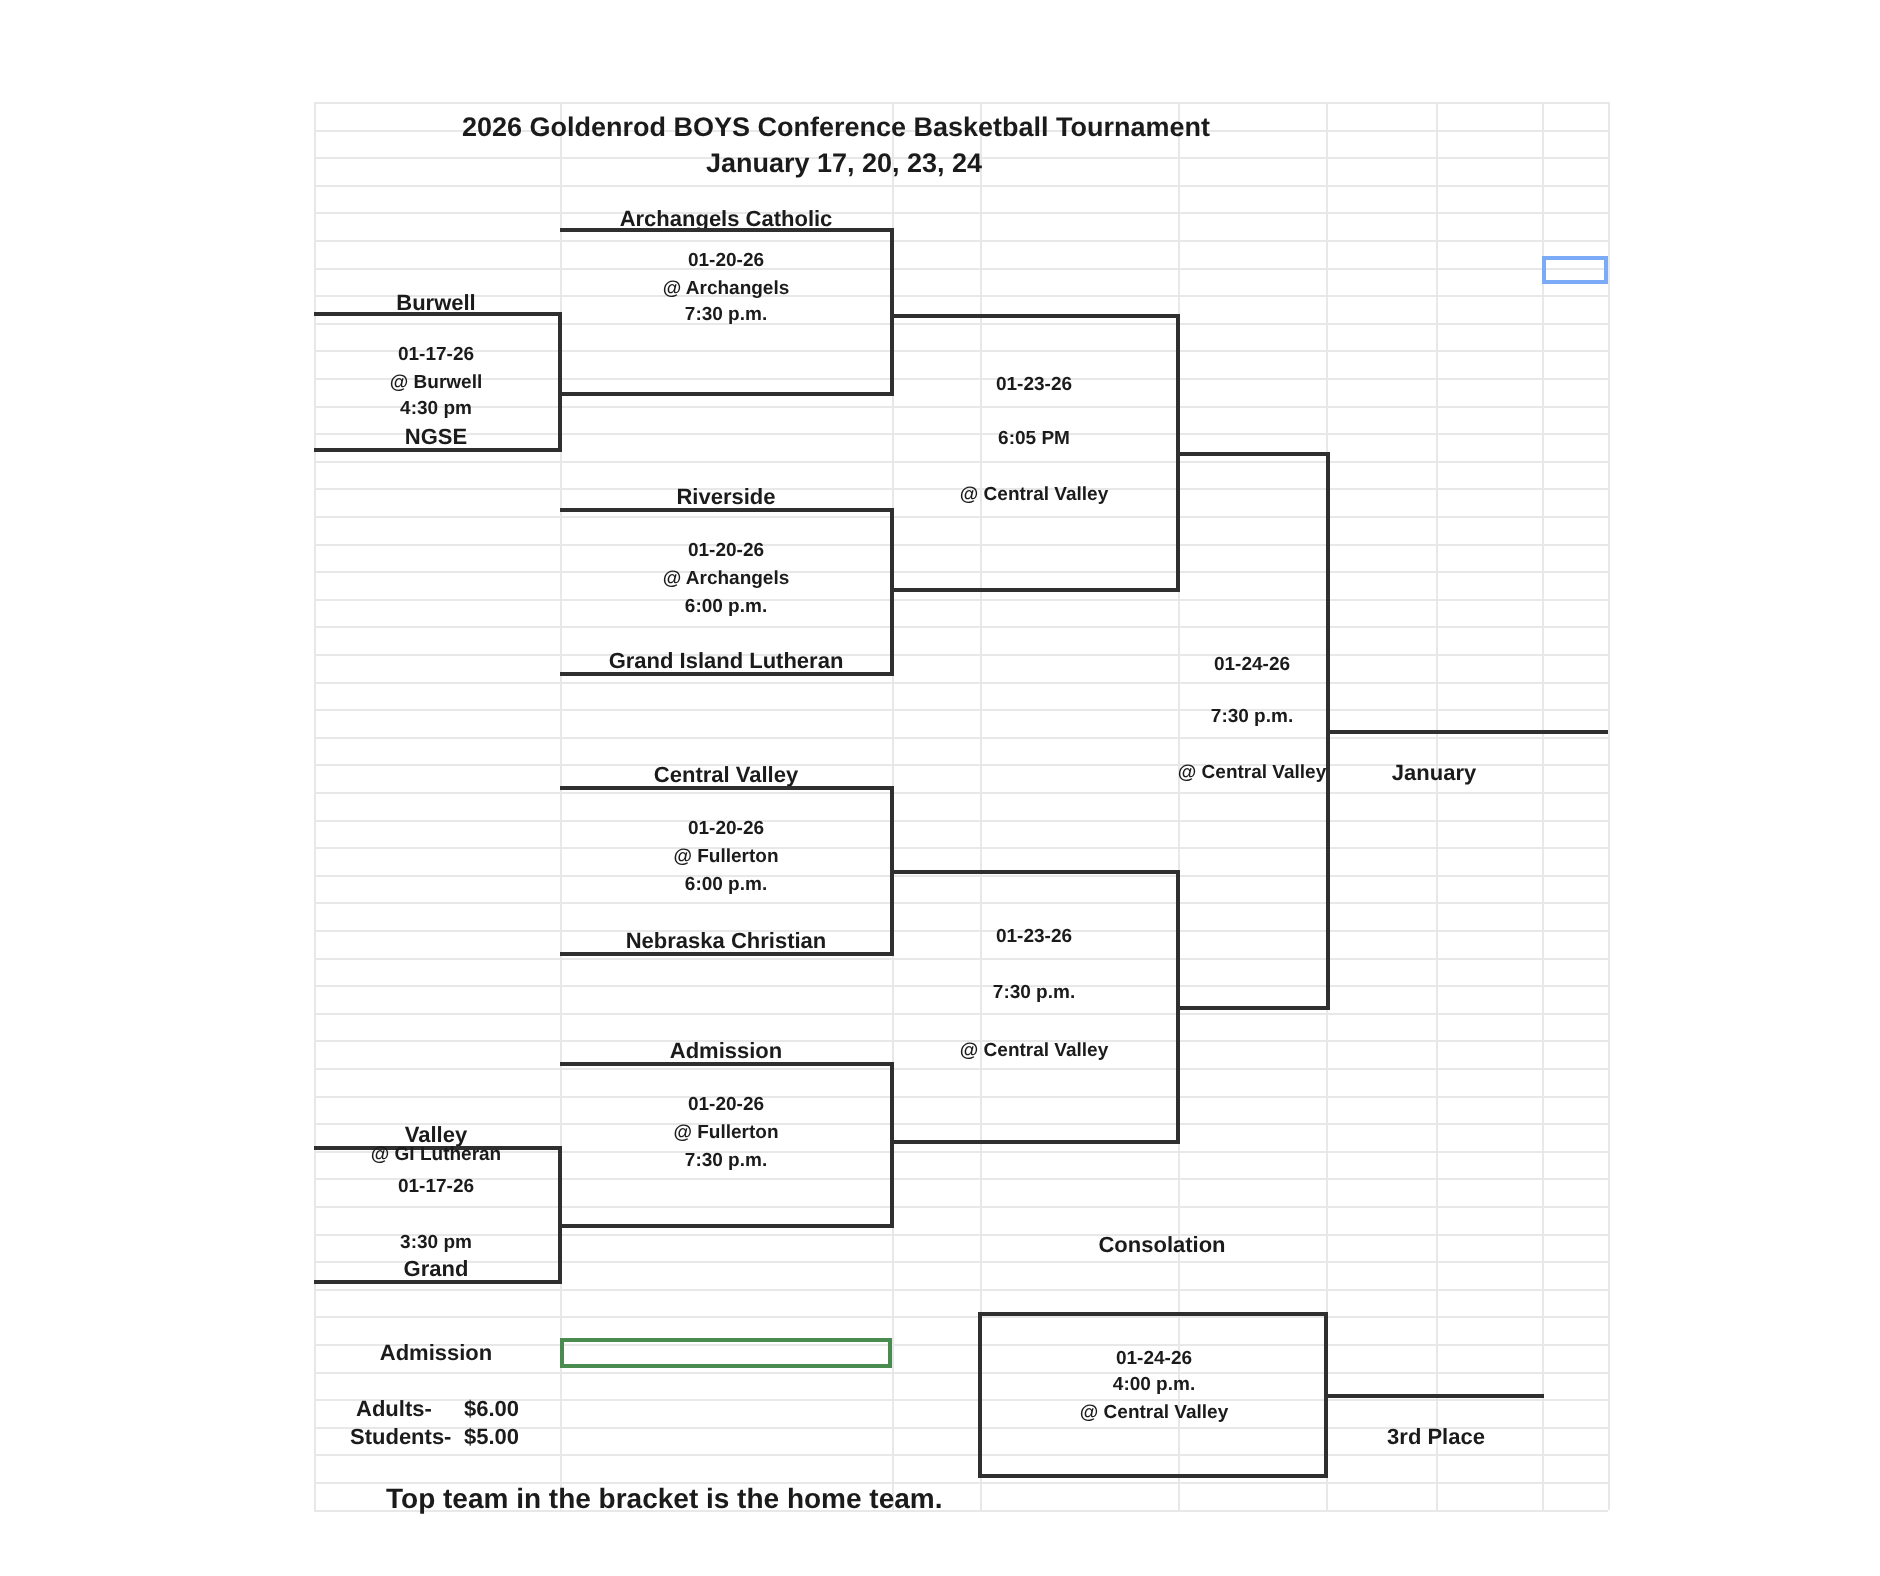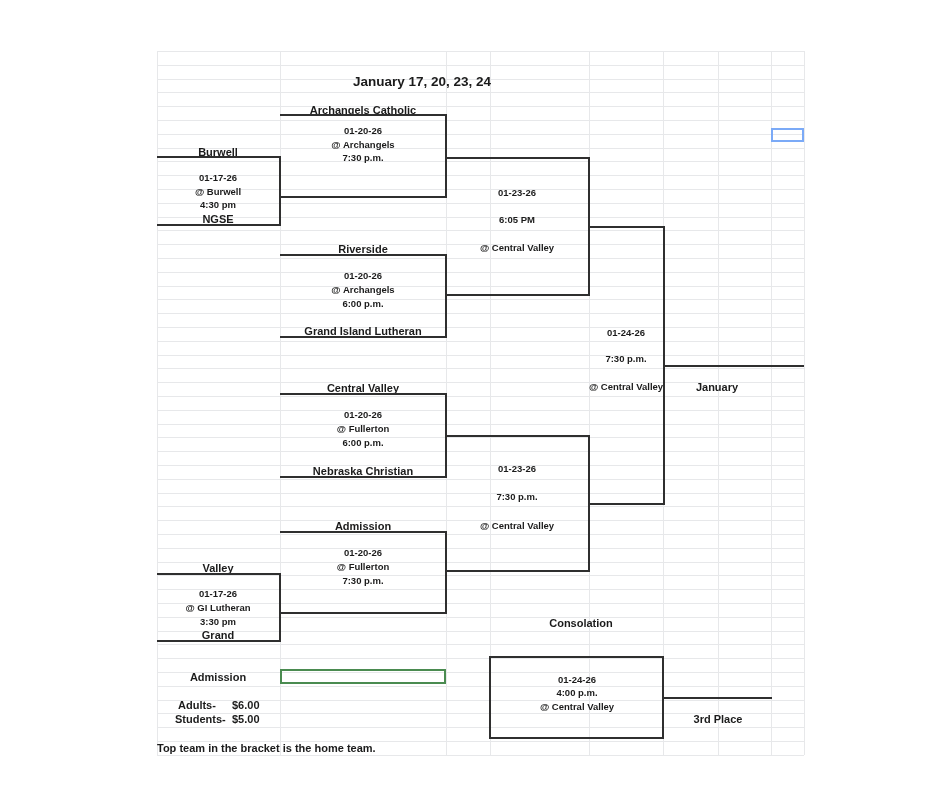--- a/index.html
+++ b/index.html
@@ -16,21 +16,21 @@
   .gcol{position:absolute;top:51px;height:704px;width:1px;background:#e7e8ea;}
   
   .hl{position:absolute;height:2px;background:#2f2f2f;}
   .vl{position:absolute;width:2px;background:#2f2f2f;}
   
   .t{position:absolute;font-weight:700;line-height:1.12;white-space:nowrap;}
   .tc{transform:translateX(-50%);}
   .fs-title{font-size:13.5px;}
   .fs-team{font-size:11px;}
   .fs-detail{font-size:9.5px;}
-  .fs-note{font-size:11px;}
+  .fs-note{font-size:14px;margin-left:36px;}
   
   .sel{position:absolute;background:transparent;box-sizing:border-box;}
   .sel-green{border:2px solid #4a8b50;}
   .sel-blue{border:2px solid #7baaf7;}
 </style>
 </head>
 <body>
 
 <div class="page">
 
@@ -38,20 +38,21 @@
   <div class="gcol" style="left:157px"></div>
   <div class="gcol" style="left:280px"></div>
   <div class="gcol" style="left:446px"></div>
   <div class="gcol" style="left:490px"></div>
   <div class="gcol" style="left:589px"></div>
   <div class="gcol" style="left:663px"></div>
   <div class="gcol" style="left:718px"></div>
   <div class="gcol" style="left:771px"></div>
   <div class="gcol" style="left:804px"></div>
 
+  <div class="t tc fs-title" style="left:418px;top:56px">2026 Goldenrod BOYS Conference Basketball Tournament</div>
   <div class="t tc fs-title" style="left:422px;top:74px">January 17, 20, 23, 24</div>
 
   <div class="t tc fs-team" style="left:218px;top:146px">Burwell</div>
   <div class="hl" style="left:157px;top:156px;width:123px"></div>
   <div class="t tc fs-detail" style="left:218px;top:173px">01-17-26</div>
   <div class="t tc fs-detail" style="left:218px;top:187px">@ Burwell</div>
   <div class="t tc fs-detail" style="left:218px;top:200px">4:30 pm</div>
   <div class="t tc fs-team" style="left:218px;top:213px">NGSE</div>
   <div class="hl" style="left:157px;top:224px;width:123px"></div>
   <div class="vl" style="left:279px;top:156px;height:70px"></div>
@@ -102,21 +103,21 @@
   <div class="hl" style="left:280px;top:531px;width:166px"></div>
   <div class="t tc fs-detail" style="left:363px;top:548px">01-20-26</div>
   <div class="t tc fs-detail" style="left:363px;top:562px">@ Fullerton</div>
   <div class="t tc fs-detail" style="left:363px;top:576px">7:30 p.m.</div>
   <div class="vl" style="left:445px;top:531px;height:83px"></div>
   <div class="hl" style="left:280px;top:612px;width:167px"></div>
 
   <div class="t tc fs-team" style="left:218px;top:562px">Valley</div>
   <div class="hl" style="left:157px;top:573px;width:123px"></div>
   <div class="t tc fs-detail" style="left:218px;top:589px">01-17-26</div>
-  <div class="t tc fs-detail" style="left:218px;top:603px">@ GI Lutheran</div>
+  <div class="t tc fs-detail" style="left:218px;top:573px">@ GI Lutheran</div>
   <div class="t tc fs-detail" style="left:218px;top:617px">3:30 pm</div>
   <div class="t tc fs-team" style="left:218px;top:629px">Grand</div>
   <div class="hl" style="left:157px;top:640px;width:123px"></div>
   <div class="vl" style="left:279px;top:573px;height:69px"></div>
 
   <div class="vl" style="left:663px;top:226px;height:279px"></div>
   <div class="t tc fs-detail" style="left:626px;top:328px">01-24-26</div>
   <div class="t tc fs-detail" style="left:626px;top:354px">7:30 p.m.</div>
   <div class="t tc fs-detail" style="left:626px;top:382px">@ Central Valley</div>
   <div class="hl" style="left:664px;top:365px;width:140px"></div>

